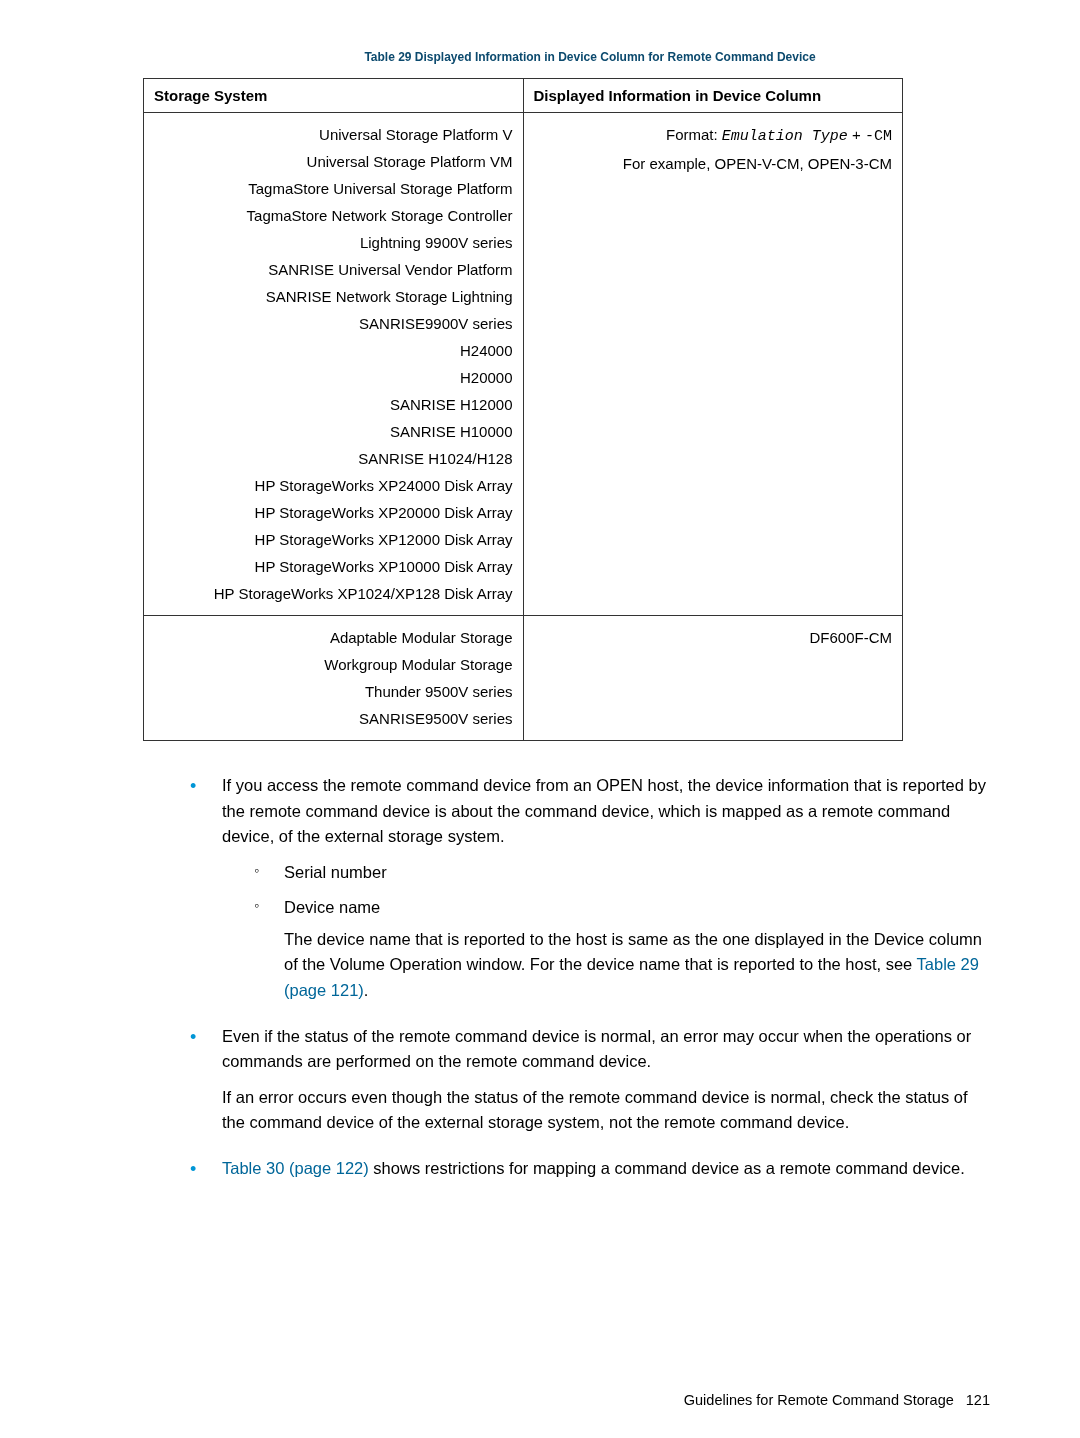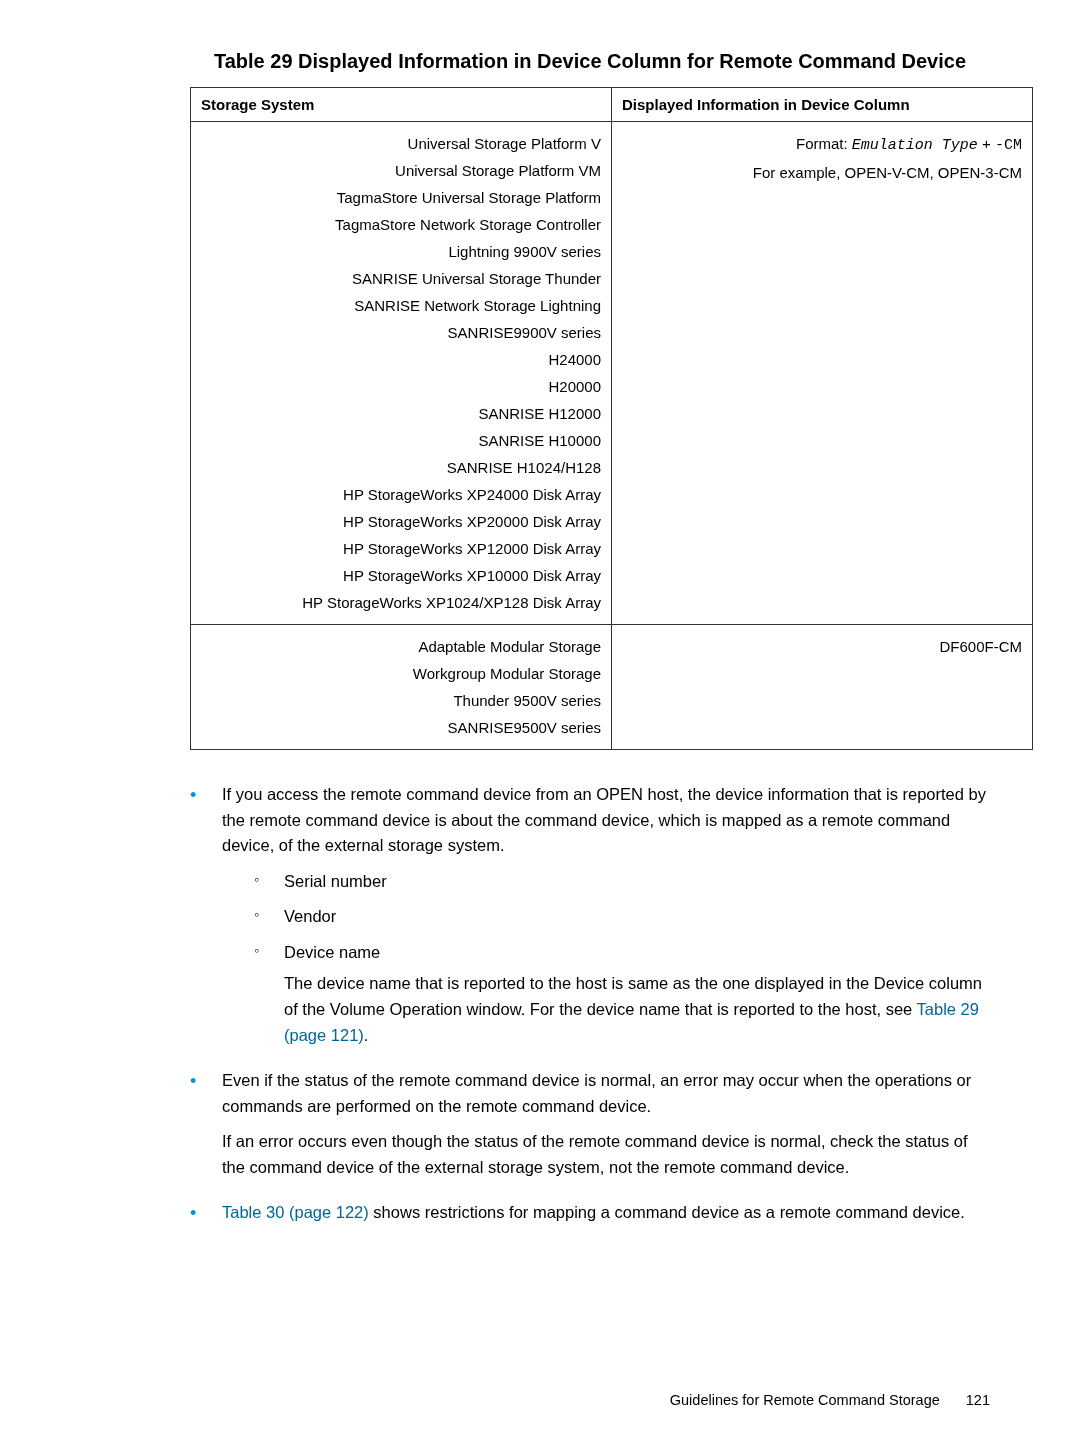--- a/index.html
+++ b/index.html
@@ -6,31 +6,31 @@
     body {
       font-family: Arial, Helvetica, sans-serif;
       width: 1080px;
       height: 1438px;
       background: #fff;
       padding: 50px 90px 30px 90px;
       color: #000;
       font-size: 16px;
     }
     .table-title {
-      color: #000000;
+      color: #0c4a6e;
       font-weight: bold;
-      font-size: 20px;
+      font-size: 12px;
       text-align: center;
       margin-bottom: 14px;
       margin-left: 100px;
     }
     table {
       border-collapse: collapse;
-      width: 843px;
-      margin-left: 100px;
+      width: 760px;
+      margin-left: 53px;
       margin-bottom: 32px;
     }
     th {
       text-align: left;
       font-weight: bold;
       font-size: 15px;
       padding: 8px 10px;
       border-top: 1px solid #333;
       border-bottom: 1px solid #333;
       border-left: 1px solid #333;
@@ -95,21 +95,21 @@
     .link { color: #006699; }
     .bold { font-weight: normal; }
     .mono { font-family: "Courier New", monospace; font-style: italic; }
     .monoplain { font-family: "Courier New", monospace; }
     .footer {
       position: absolute;
       bottom: 30px;
       right: 90px;
       font-size: 14.5px;
     }
-    .footer .pnum { margin-left: 22px; }
+    .footer .pnum { margin-left: 8px; }
   </style>
 </head>
 <body>
 
 <div class="table-title">Table 29 Displayed Information in Device Column for Remote Command Device</div>
 
 <table>
   <thead>
     <tr>
       <th class="col1">Storage System</th>
@@ -117,21 +117,21 @@
     </tr>
   </thead>
   <tbody>
     <tr>
       <td>
         <div>Universal Storage Platform V</div>
         <div>Universal Storage Platform VM</div>
         <div>TagmaStore Universal Storage Platform</div>
         <div>TagmaStore Network Storage Controller</div>
         <div>Lightning 9900V series</div>
-        <div>SANRISE Universal Storage Thunder</div>
+        <div>SANRISE Universal Vendor Platform</div>
         <div>SANRISE Network Storage Lightning</div>
         <div>SANRISE9900V series</div>
         <div>H24000</div>
         <div>H20000</div>
         <div>SANRISE H12000</div>
         <div>SANRISE H10000</div>
         <div>SANRISE H1024/H128</div>
         <div>HP StorageWorks XP24000 Disk Array</div>
         <div>HP StorageWorks XP20000 Disk Array</div>
         <div>HP StorageWorks XP12000 Disk Array</div>
@@ -155,21 +155,20 @@
       <td>DF600F-CM</td>
     </tr>
   </tbody>
 </table>
 
 <ul class="bullet-list">
   <li>
     <span>If you access the remote command device from an OPEN host, the device information that is reported by the remote command device is about the command device, which is mapped as a remote command device, of the external storage system.</span>
     <ul class="sub-list">
       <li>Serial number</li>
-      <li>Vendor</li>
       <li>
         <span>Device name</span>
         <p>
           <span>The device name that is reported to the host is same as the one displayed in the </span><span class="bold">Device</span><span> column of the Volume Operation window. For the device name that is reported to the host, see </span><span class="link">Table 29 (page 121)</span><span>.</span>
         </p>
       </li>
     </ul>
   </li>
   <li>
     <span>Even if the status of the remote command device is normal, an error may occur when the operations or commands are performed on the remote command device.</span>

